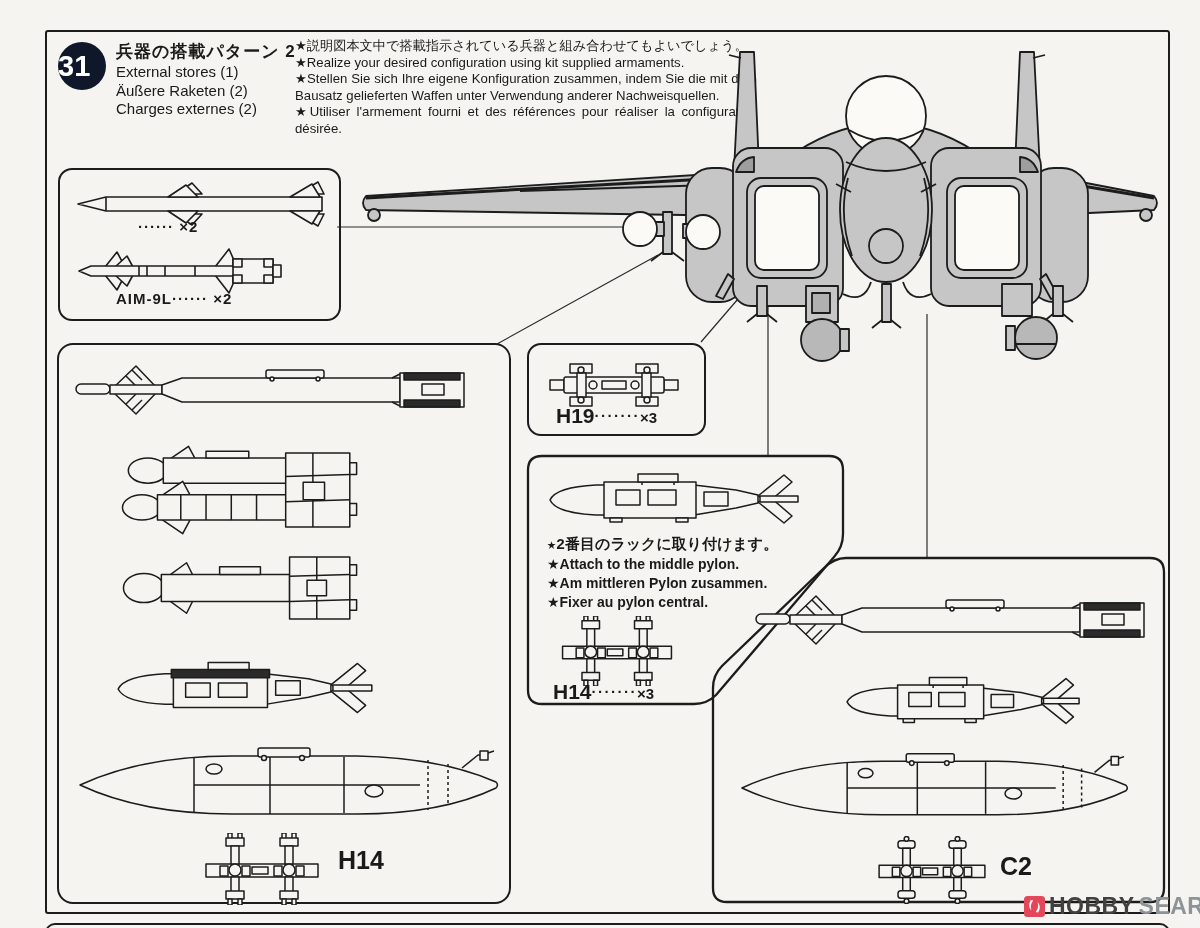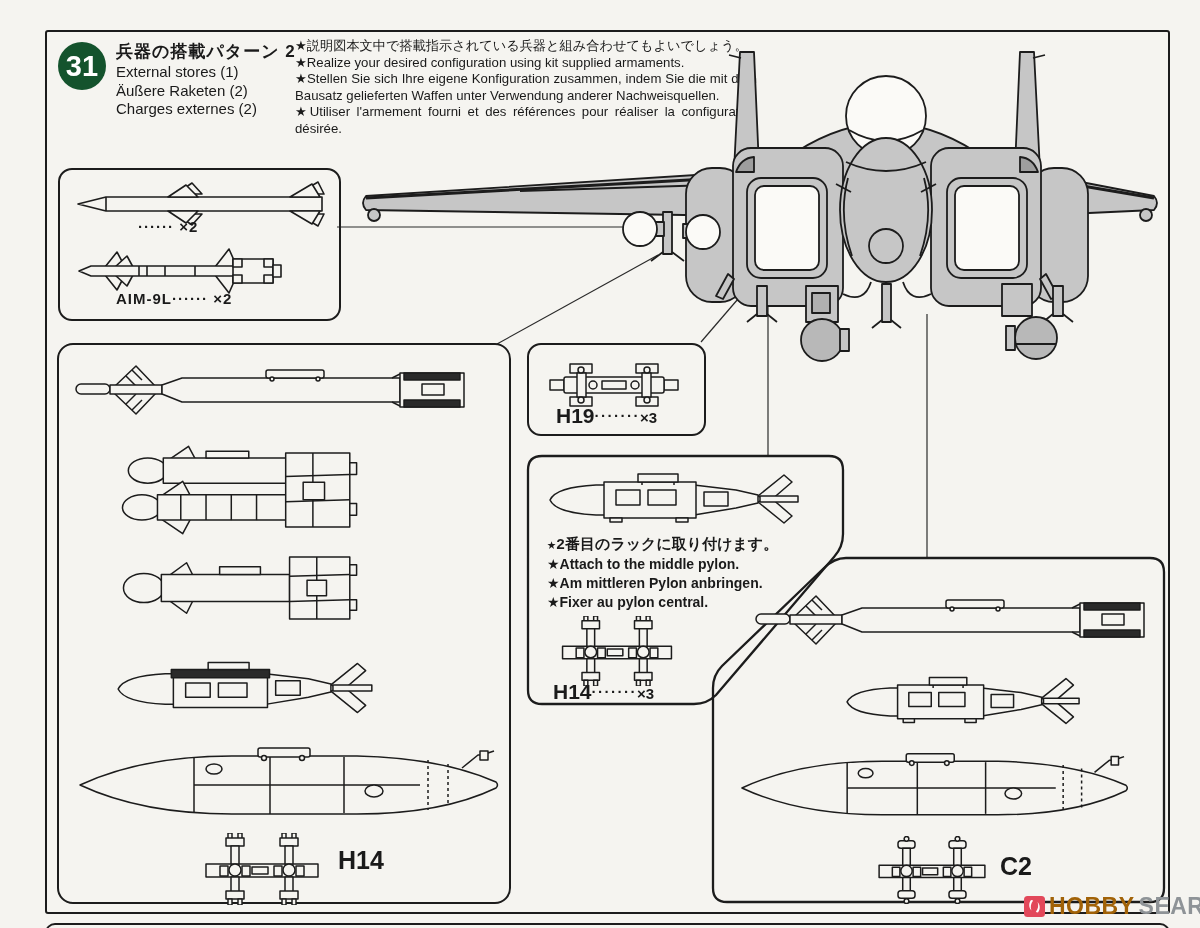--- a/index.html
+++ b/index.html
@@ -12,24 +12,24 @@
   .t-ja{font-size:17px;font-weight:bold;letter-spacing:1px;}
   .t-l{font-size:15px;line-height:18.5px;}
   .note{font-size:13.2px;line-height:16.6px;text-align:justify;}
   .anote{font-size:14px;line-height:19px;font-weight:bold;}
   .plabel{font-weight:bold;white-space:nowrap;}
   .plabel .part{font-size:21px;}
   .plabel .dots{font-size:15px;letter-spacing:1.5px;vertical-align:2px;}
   .plabel .qty{font-size:15px;}
   .qlabel{font-size:15px;font-weight:bold;letter-spacing:1px;white-space:nowrap;}
   .biglabel{font-size:25px;font-weight:bold;}
-  .stepcircle{width:48px;height:48px;border-radius:50%;background:#14532d;color:#fff;
-      display:flex;align-items:center;justify-content:center;font-size:29px;font-weight:bold;}
+  .stepcircle{width:48px;height:48px;border-radius:50%;background:#0f172a;color:#fff;
+      display:flex;align-items:center;justify-content:flex-start;font-size:29px;font-weight:bold;}
   .wm{display:flex;align-items:center;gap:4px;font-weight:bold;font-size:23px;letter-spacing:.5px;}
-  .wm .red{color:#a16207;} .wm .gray{color:#8e9397;}
+  .wm .red{color:#404040;} .wm .gray{color:#8e9397;}
   line,path,rect,circle,ellipse,polygon,polyline{vector-effect:non-scaling-stroke;}
 </style>
 </head>
 <body>
 
 <div id="page">
 
   <div class="abs frame" style="left:45px;top:30px;width:1121px;height:880px;"></div>
   <div class="abs" style="left:45px;top:923px;width:1121px;height:10px;border:2.5px solid #1c1c1c;border-bottom:none;border-radius:10px 10px 0 0;"></div>
 
@@ -202,21 +202,21 @@
     <rect x="66" y="50" width="12" height="4"></rect>
       <rect x="132" y="50" width="12" height="4"></rect>
     <rect x="160" y="24" width="24" height="14"></rect>
     <rect x="94" y="6" width="40" height="8"></rect>
       <line x1="98" y1="14" x2="98" y2="17"></line>
       <line x1="130" y1="14" x2="130" y2="17"></line>
   </svg>
   <div class="abs" style="left:547px;top:536px;width:262px;">
     <div class="anote" style="font-size:15px;font-family:Liberation Mono, monospace;">★2番目のラックに取り付けます。</div>
     <div class="anote">★Attach to the middle pylon.</div>
-    <div class="anote">★Am mittleren Pylon anbringen.</div>
+    <div class="anote">★Am mittleren Pylon zusammen.</div>
     <div class="anote">★Fixer au pylon central.</div>
   </div>
   <svg class="abs" style="left:551px;top:616px;" width="132" height="70" viewBox="0 0 132 72" fill="#f5f4f0" stroke="#1c1c1c" stroke-width="1.5" stroke-linejoin="round">
     <rect x="10" y="31" width="112" height="13"></rect>
       <rect x="56" y="34" width="16" height="7"></rect>
     <g>
       <rect x="32" y="0" width="4" height="6"></rect>
         <rect x="42" y="0" width="4" height="6"></rect>
       <rect x="30" y="5" width="18" height="8"></rect>
         <rect x="35" y="13" width="8" height="18"></rect>

